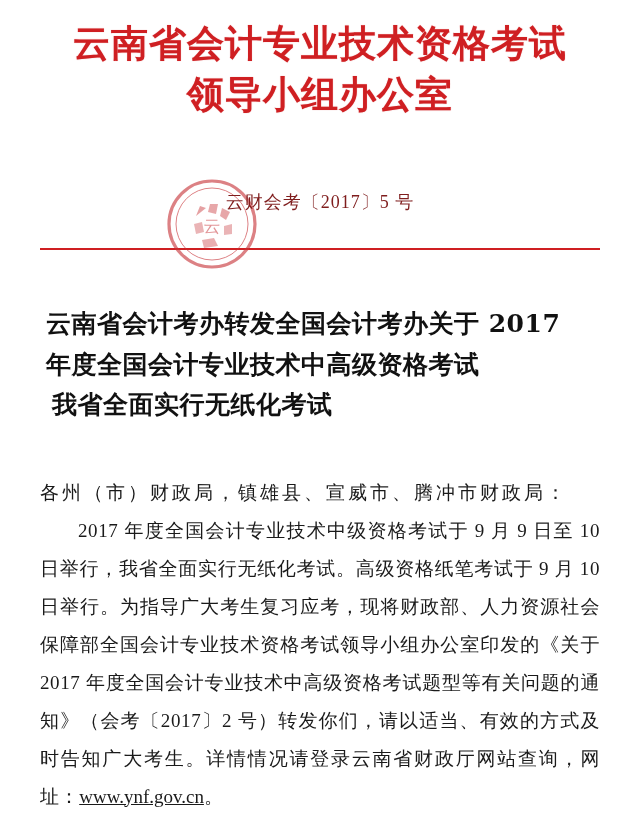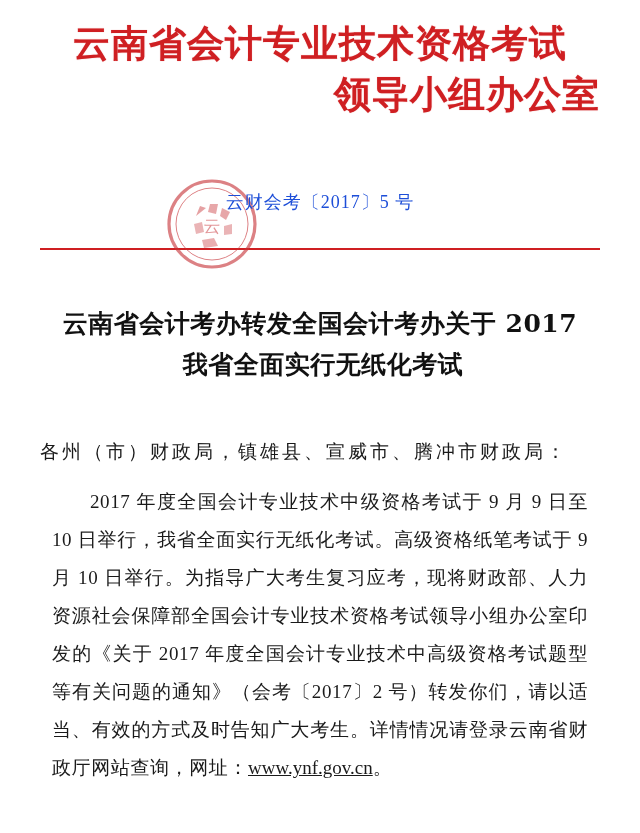--- a/index.html
+++ b/index.html
@@ -31,36 +31,35 @@
     font-weight: bold;
     font-size: 37px;
     line-height: 1.38;
     letter-spacing: 1px;
     padding-top: 18px;
     font-family: "DejaVu Serif", "Liberation Serif", serif;
     text-shadow: 0 0 1px rgba(207,31,34,0.45);
   }
   .org-header .line2 {
     display: block;
-    text-align: right;
   }
 
   
   .docnum-wrap {
     position: relative;
     margin-top: 70px;
     text-align: center;
     height: 36px;
   }
   .docnum {
     position: relative;
     z-index: 3;
     font-size: 18px;
     letter-spacing: 1px;
-    color: #1d4ed8;
+    color: #7f1d1d;
     font-family: "Liberation Serif", serif;
   }
 
   
   .seal {
     position: absolute;
     left: 166px;
     top: 178px;
     width: 92px;
     height: 92px;
@@ -73,21 +72,21 @@
   .red-rule {
     margin: 22px 0 0 0;
     height: 2px;
     background: #cf1f22;
     width: 100%;
   }
 
   
   .doc-title {
     margin-top: 54px;
-    text-align: center;
+    text-align: left;
     font-size: 25px;
     font-weight: bold;
     line-height: 1.62;
     color: #111;
     letter-spacing: 0.5px;
     font-family: "DejaVu Serif", "Liberation Serif", serif;
     padding: 0 6px;
   }
   .doc-title .tl {
     display: block;
@@ -104,21 +103,21 @@
     color: #1a1a1a;
     text-align: justify;
     letter-spacing: 0.6px;
     font-family: "Liberation Serif", "DejaVu Serif", serif;
   }
   .salutation {
     letter-spacing: 3px;
   }
   .para {
     text-indent: 2em;
-    margin: 12px;
+    margin: 0;
   }
   .url {
     text-decoration: underline;
     color: #1a1a1a;
     font-family: "Liberation Serif", serif;
     letter-spacing: 0;
   }
 </style>
 </head>
 <body>
@@ -145,20 +144,21 @@
   </div>
 
   <div class="docnum-wrap">
     <span class="docnum">云财会考〔2017〕5 号</span>
   </div>
 
   <div class="red-rule"></div>
 
   <div class="doc-title">
     <span class="tl tl1">云南省会计考办转发全国会计考办关于 2017</span>
+    <span class="tl tl2">年度全国会计专业技术中高级资格考试</span>
     <span class="tl tl3">我省全面实行无纸化考试</span>
   </div>
 
   <div class="body-text">
     <div class="salutation">各州（市）财政局，镇雄县、宣威市、腾冲市财政局：</div>
     <p class="para"><span>2017 年度全国会计专业技术中级资格考试于 9 月 9 日至 10 日举行，我省全面实行无纸化考试。高级资格纸笔考试于 9 月 10 日举行。为指导广大考生复习应考，现将财政部、人力资源社会保障部全国会计专业技术资格考试领导小组办公室印发的《关于 2017 年度全国会计专业技术中高级资格考试题型等有关问题的通知》（会考〔2017〕2 号）转发你们，请以适当、有效的方式及时告知广大考生。详情情况请登录云南省财政厅网站查询，网址：</span><a class="url" href="#">www.ynf.gov.cn</a><span>。</span></p>
   </div>
 
 </div>
 

